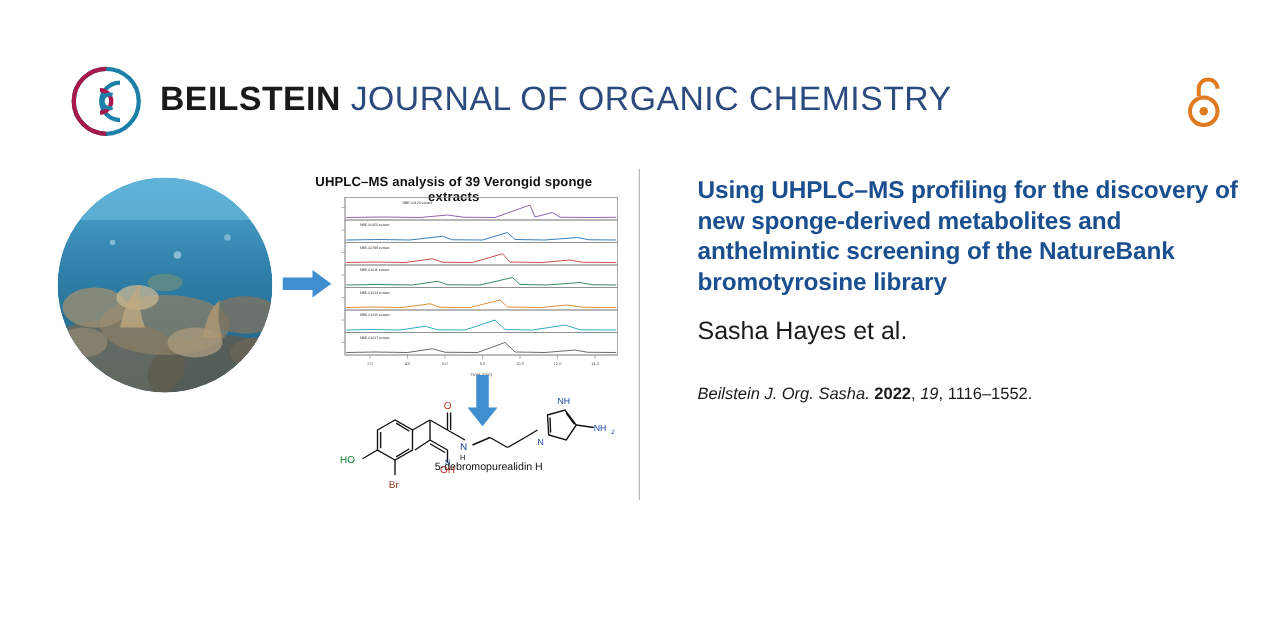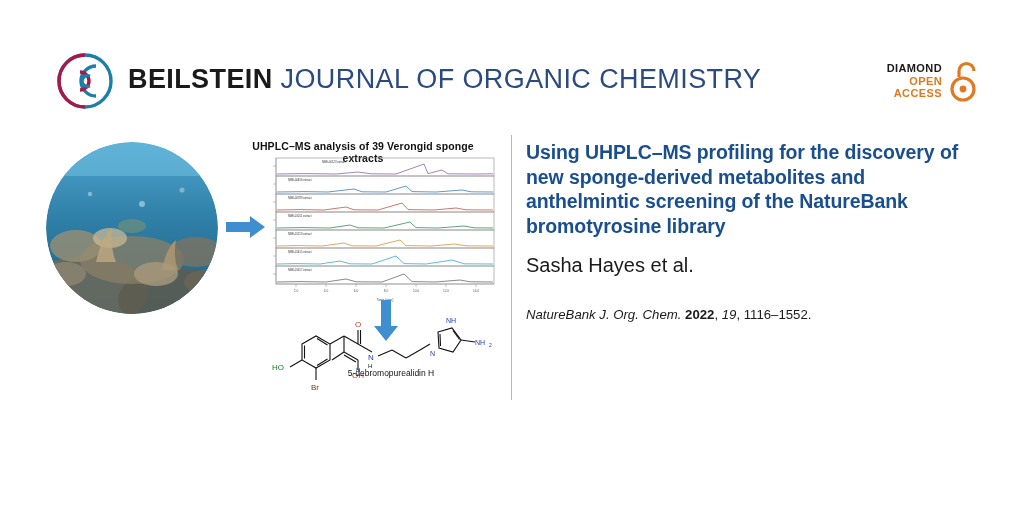--- a/index.html
+++ b/index.html
@@ -55,21 +55,21 @@
   .structure { position: absolute; left: 232px; top: 176px; width: 238px; height: 96px; }
   .struct-label {
     position: absolute; left: 288px; top: 236px; width: 130px;
     font-size: 8.5px; color: #111; text-align: center;
   }
 
   
   .divider { position: absolute; left: 511px; top: 135px; width: 1px; height: 265px; background: #b9b9b9; }
 
   
-  .meta { position: absolute; left: 526px; top: 140px; width: 450px; }
+  .meta { position: absolute; left: 558px; top: 140px; width: 450px; }
 
   .art-title {
     font-size: 19.5px; font-weight: bold; color: #1a4f8f;
     line-height: 1.26; letter-spacing: -0.1px; margin: 0 0 16px 0;
   }
   .authors { font-size: 20px; color: #1a1a1a; margin: 0 0 30px 0; }
   .citation { font-size: 13.2px; color: #1a1a1a; font-style: italic; margin: 0 0 24px 0; }
   .citation .non-italic { font-style: normal; }
   .citation .bold { font-weight: bold; font-style: normal; }
   .citation .vol { font-style: italic; }
@@ -90,25 +90,20 @@
         <path d="M24 20 A9 9 0 1 1 24 38" fill="none" stroke="#a8184a" stroke-width="3.4"></path>
         <path d="M34 24 A5.5 5.5 0 1 0 34 34" fill="none" stroke="#1b7fa8" stroke-width="3"></path>
       </svg>
     </div>
 
     <div class="journal-title">
       <span class="b1">BEILSTEIN</span><span>&nbsp;</span><span class="b2">JOURNAL OF ORGANIC CHEMISTRY</span>
     </div>
 
     <div class="diamond-oa">
-      <div class="doa-text">
-        <div class="doa-diamond">DIAMOND</div>
-        <div class="doa-open">OPEN</div>
-        <div class="doa-access">ACCESS</div>
-      </div>
       <div class="doa-lock">
         <svg width="30" height="44" viewBox="0 0 30 44" xmlns="http://www.w3.org/2000/svg">
           <path d="M9 18 L9 12 A7.5 7.5 0 0 1 24 12" fill="none" stroke="#e07a20" stroke-width="3.2"></path>
           <circle cx="13" cy="30" r="11" fill="none" stroke="#e07a20" stroke-width="3.2"></circle>
           <circle cx="13" cy="30" r="3.4" fill="#e07a20"></circle>
         </svg>
       </div>
     </div>
   </div>
 
@@ -287,19 +282,19 @@
 
     <div class="struct-label">5-debromopurealidin H</div>
   </div>
 
   <div class="divider"></div>
 
   <div class="meta">
     <h1 class="art-title">Using UHPLC–MS profiling for the discovery of new sponge-derived metabolites and anthelmintic screening of the NatureBank bromotyrosine library</h1>
     <div class="authors">Sasha Hayes et al.</div>
     <div class="citation">
-      <span>NatureBank J. Org. Chem.</span><span class="non-italic">&nbsp;</span><span class="bold">2022</span><span class="non-italic">,&nbsp;</span><span class="vol">19</span><span class="non-italic">,&nbsp;</span><span class="non-italic">1116–1552.</span>
+      <span>Beilstein J. Org. Sasha.</span><span class="non-italic">&nbsp;</span><span class="bold">2022</span><span class="non-italic">,&nbsp;</span><span class="vol">19</span><span class="non-italic">,&nbsp;</span><span class="non-italic">1116–1552.</span>
     </div>
     <div class="doi">
     </div>
   </div>
 
 </div>
 
 </body></html>

